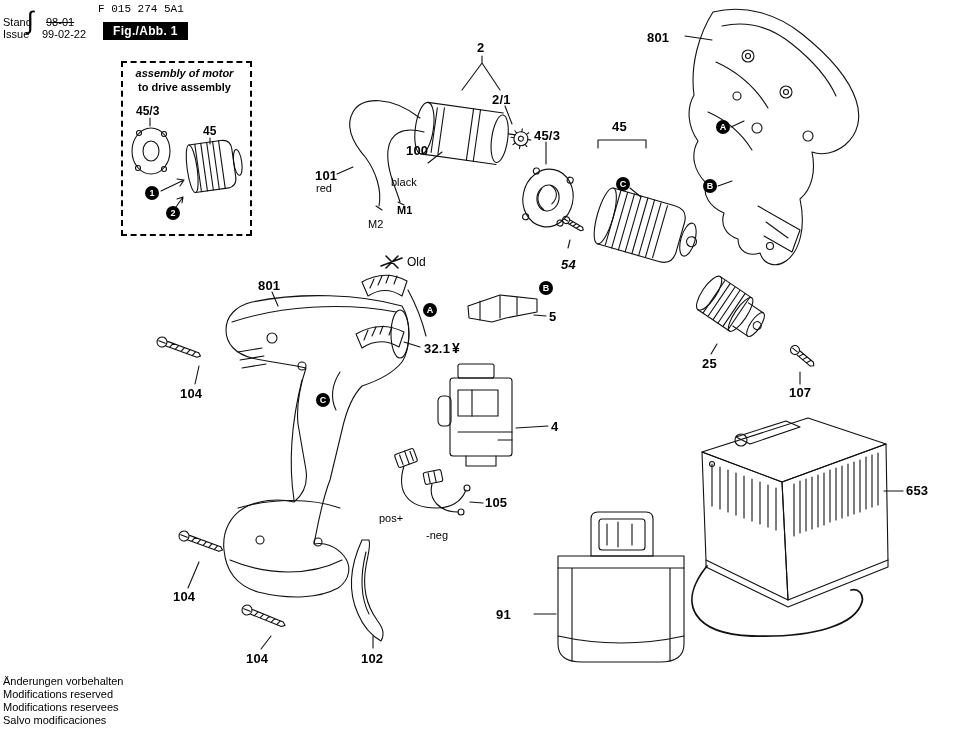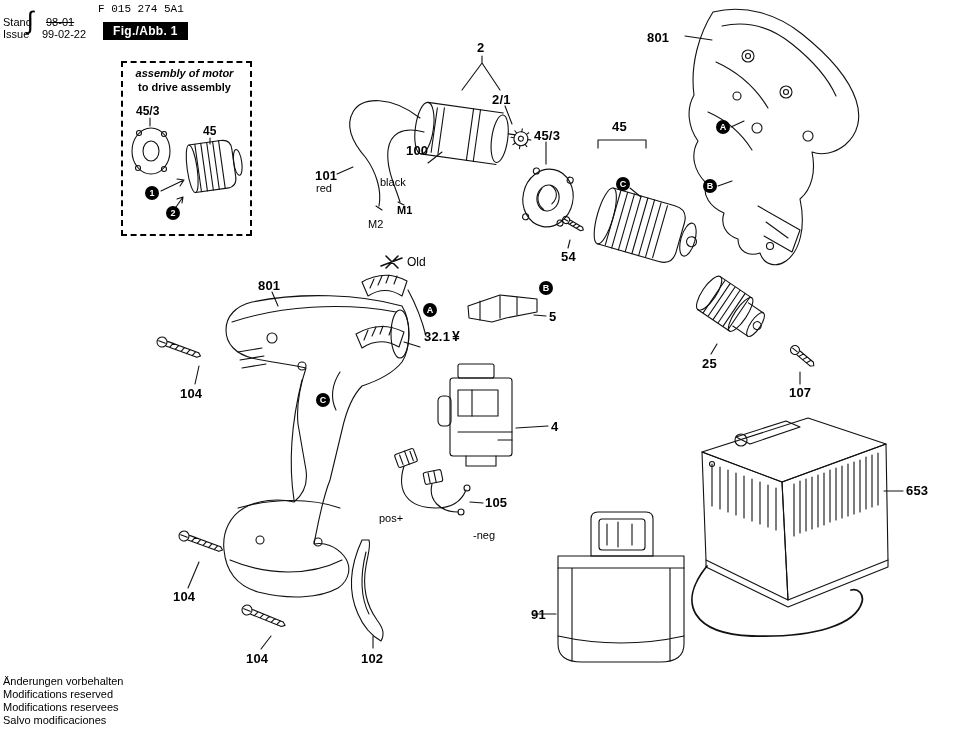--- a/index.html
+++ b/index.html
@@ -295,40 +295,40 @@
 <div class="abs" style="left:136px;top:104px;font-weight:bold;font-size:12px;">45/3</div>
 <div class="abs" style="left:203px;top:124px;font-weight:bold;font-size:12px;">45</div>
 <div class="mk" style="left:145px;top:186px;">1</div>
 <div class="mk" style="left:166px;top:206px;">2</div>
 
 <div class="lbl" style="left:477px;top:40px;">2</div>
 <div class="lbl" style="left:492px;top:92px;">2/1</div>
 <div class="lbl" style="left:647px;top:30px;">801</div>
 <div class="lbl" style="left:534px;top:128px;">45/3</div>
 <div class="lbl" style="left:612px;top:119px;">45</div>
-<div class="lbl" style="left:561px;top:249px;">54</div>
+<div class="lbl" style="left:561px;top:257px;font-style:italic;">54</div>
 <div class="lbl" style="left:315px;top:168px;">101</div>
 <div class="sm" style="left:316px;top:182px;">red</div>
 <div class="lbl" style="left:406px;top:143px;">100</div>
-<div class="sm" style="left:380px;top:176px;">black</div>
+<div class="sm" style="left:391px;top:176px;">black</div>
 <div class="sm" style="left:368px;top:218px;">M2</div>
 <div class="sm" style="left:397px;top:204px;font-weight:bold;">M1</div>
 <div class="sm" style="left:407px;top:255px;font-size:12px;">Old</div>
 <div class="lbl" style="left:549px;top:309px;">5</div>
-<div class="lbl" style="left:424px;top:328px;"><span>32.1</span><span class="yen">¥</span></div>
+<div class="lbl" style="left:424px;top:340px;"><span>32.1</span><span class="yen">¥</span></div>
 <div class="lbl" style="left:258px;top:278px;">801</div>
 <div class="lbl" style="left:180px;top:386px;">104</div>
 <div class="lbl" style="left:551px;top:419px;">4</div>
 <div class="lbl" style="left:485px;top:495px;">105</div>
 <div class="sm" style="left:379px;top:512px;">pos+</div>
-<div class="sm" style="left:426px;top:529px;margin-left:47px;">-neg</div>
+<div class="sm" style="left:426px;top:529px;">-neg</div>
 <div class="lbl" style="left:173px;top:589px;">104</div>
 <div class="lbl" style="left:246px;top:651px;">104</div>
 <div class="lbl" style="left:361px;top:651px;">102</div>
-<div class="lbl" style="left:531px;top:607px;">91</div>
+<div class="lbl" style="left:496px;top:607px;">91</div>
 <div class="lbl" style="left:702px;top:356px;">25</div>
 <div class="lbl" style="left:789px;top:385px;">107</div>
 <div class="lbl" style="left:906px;top:483px;">653</div>
 
 <div class="mk" style="left:716px;top:120px;">A</div>
 <div class="mk" style="left:703px;top:179px;">B</div>
 <div class="mk" style="left:616px;top:177px;">C</div>
 <div class="mk" style="left:423px;top:303px;">A</div>
 <div class="mk" style="left:539px;top:281px;">B</div>
 <div class="mk" style="left:316px;top:393px;">C</div>

